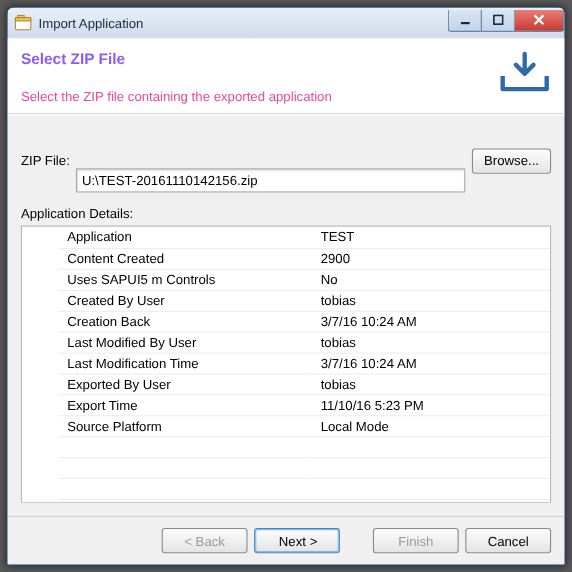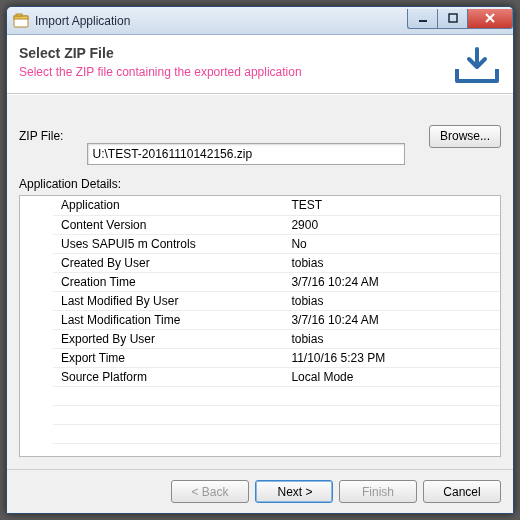--- a/index.html
+++ b/index.html
@@ -62,40 +62,40 @@
   }
   .header {
     background: #fff;
     border-bottom: 1px solid #ccc;
     padding: 10px 12px 8px 12px;
     display: flex;
     align-items: flex-start;
   }
   .header .htext { flex:1; }
   .header h2 {
-    margin: 0 0 4px 0;
+    margin: 0 0 20px 0;
     font-size: 14px;
     font-weight: bold;
-    color:#404040;
+    color:#8b5cf6;
   }
   .header .sub { color:#ec4899; }
   .header .bigicon {
     width: 48px; height: 40px;
     margin-left: 8px;
     display:flex; align-items:flex-end; justify-content:center;
   }
   .body {
     flex:1;
     background: #f0f0f0;
     border-top:1px solid #fff;
     padding: 12px;
     display:flex; flex-direction:column;
     overflow:hidden;
   }
-  .row { display:flex; align-items:center; gap:24px; margin-bottom:12px;}
+  .row { display:flex; align-items:center; gap:6px; margin-bottom:12px;}
   .row label { white-space:nowrap; }
   .row input[type=text] {
     flex:1;
     height:22px;
     border:1px solid #a6a6a6;
     box-shadow: inset 1px 1px 2px rgba(0,0,0,.15);
     padding:0 4px;
     font: inherit;
     background:#fff;
     margin-top:36px;
@@ -106,20 +106,21 @@
     border:1px solid #8a8a8a;
     border-radius:3px;
     background: linear-gradient(#fdfdfd,#e3e3e3);
     font: inherit;
     padding: 0 10px;
     cursor:pointer;
   }
   .btn:disabled, .btn.disabled {
     color:#9a9a9a;
     cursor:default;
+    margin-left:24px;
   }
   .btn.default {
     border-color:#3e86c9;
     box-shadow: 0 0 0 1px #88b7e4 inset;
     padding-left: 12px;
   }
   .section-label { margin-bottom:4px; }
   .grid {
     flex:1;
     border:1px solid #b9b9b9;
@@ -205,33 +206,33 @@
 
     <div class="section-label">Application Details:</div>
     <div class="grid">
       <table class="details">
         <tbody id="details-body">
             <tr>
               <td>Application</td>
               <td>TEST</td>
             </tr>
             <tr>
-              <td class="ind1">Content Version</td>
+              <td class="ind1">Content Created</td>
               <td>2900</td>
             </tr>
             <tr>
               <td class="ind1">Uses SAPUI5 m Controls</td>
               <td>No</td>
             </tr>
             <tr>
               <td class="ind1">Created By User</td>
               <td>tobias</td>
             </tr>
             <tr>
-              <td class="ind1">Creation Time</td>
+              <td class="ind1">Creation Back</td>
               <td>3/7/16 10:24 AM</td>
             </tr>
             <tr>
               <td class="ind1">Last Modified By User</td>
               <td>tobias</td>
             </tr>
             <tr>
               <td class="ind1">Last Modification Time</td>
               <td>3/7/16 10:24 AM</td>
             </tr>

